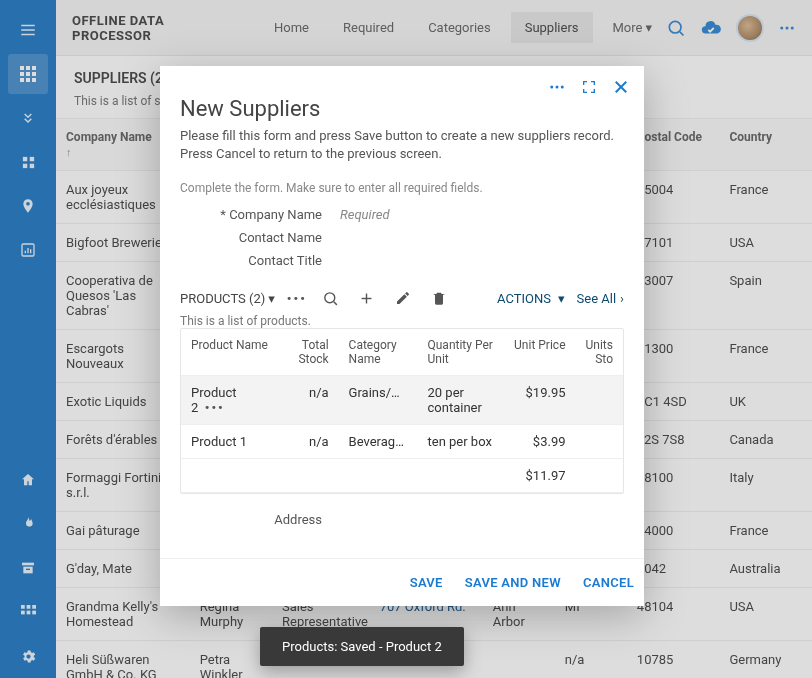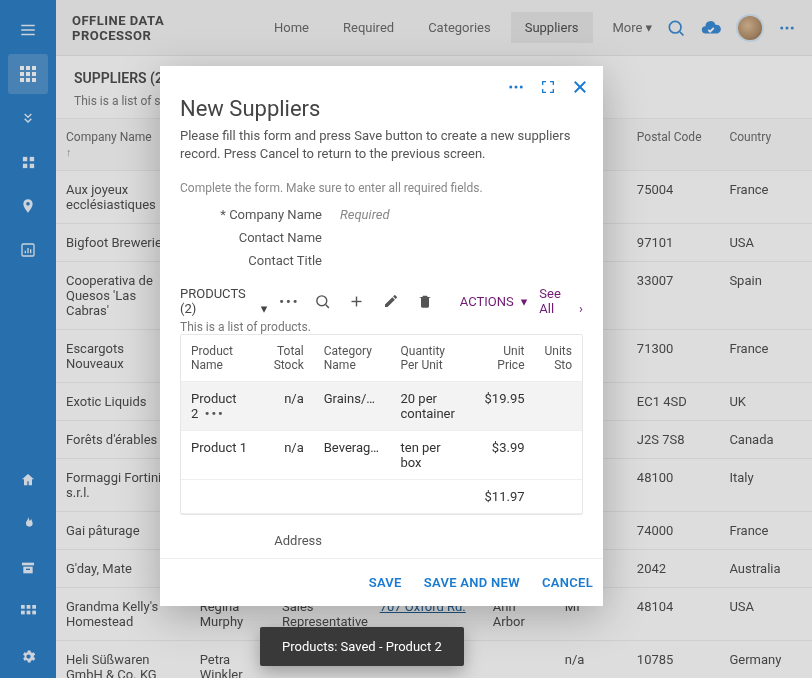--- a/index.html
+++ b/index.html
@@ -60,30 +60,30 @@
   .page-desc { padding: 0 18px 10px; color: #666; font-size: 12px; border-bottom: 1px solid #eee; }
   .grid {
     flex: 1; overflow: auto;
     font-size: 13px; color: #333;
   }
   .grid table { width: 100%; border-collapse: collapse; table-layout: fixed; }
   .grid th, .grid td {
     padding: 11px 10px; text-align: left; vertical-align: top;
     border-bottom: 1px solid #ececec;
   }
-  .grid th { font-weight: 400; color: #555; font-size: 12px; background: #fafafa; position: relative; margin-left: 12px; }
+  .grid th { font-weight: 700; color: #555; font-size: 12px; background: #fafafa; position: relative; margin-left: 12px; }
   
   .modal-backdrop {
     position: absolute; inset: 0;
     background: rgba(120,120,120,0.25);
   }
   .modal {
     position: absolute;
     left: 160px; top: 66px;
-    width: 443px;
+    width: 484px;
     height: 540px;
     background: #fff;
     box-shadow: 0 10px 40px rgba(0,0,0,0.25);
     display: flex; flex-direction: column;
   }
   .modal .m-top {
     display: flex; justify-content: flex-end; gap: 10px;
     padding: 10px 12px 0;
   }
   .m-top .ib { color: #1b7bd1; cursor: pointer; display: inline-flex; align-items: center; justify-content: center; width: 22px; height: 22px; }
@@ -98,21 +98,21 @@
   }
   .field-row .val { flex: 1; color: #888; font-style: italic; font-size: 13px; }
   .section-header {
     display: flex; align-items: center; gap: 12px;
     margin-top: 10px; margin-bottom: 4px;
     color: #555;
   }
   .section-header .title { font-size: 13px; color: #444; display: inline-flex; align-items: flex-end; }
   .section-header .spacer { flex: 1; }
   .section-header .btn { color: #555; cursor: pointer; display: inline-flex; align-items:center; justify-content:center; width: 24px; height: 24px; }
-  .section-header .btn-text { color:#701a75; font-size: 13px; cursor:pointer; display:inline-flex; align-items:flex-end; gap:4px; }
+  .section-header .btn-text { color:#0c4a6e; font-size: 13px; cursor:pointer; display:inline-flex; align-items:flex-end; gap:4px; }
   .section-desc { color: #777; font-size: 12px; }
   .prod-table { border: 1px solid #e6e6e6; border-radius: 2px; overflow: hidden; }
   .prod-table table { width: 100%; border-collapse: collapse; font-size: 13px; }
   .prod-table th, .prod-table td {
     padding: 9px 10px; text-align: left; border-bottom: 1px solid #eee;
     vertical-align: top;
   }
   .prod-table th { color: #555; font-weight: 400; font-size: 12px; }
   .prod-table .num { text-align: right; }
   .prod-table tr.selected td { background: #f3f3f3; }
@@ -126,21 +126,21 @@
   .m-footer .act { color: #1b7bd1; font-weight: 600; font-size: 13px; cursor: pointer; letter-spacing: 0.3px; }
   
   .toast {
     position: absolute;
     left: 260px; bottom: 12px;
     background: #393939; color: #fff;
     padding: 12px 22px; font-size: 13px;
     border-radius: 2px;
     box-shadow: 0 6px 18px rgba(0,0,0,0.3);
   }
-  .link { color: #004a88; text-decoration: underline; }
+  .link { color: #004a88; }
   .caret-down { margin-left: 3px; }
   .tiny-arrow-up {
     display:block; font-size: 11px; color:#888; margin-top: 2px;
   }
 </style>
 </head>
 <body>
 
 <div class="sidebar">
   <div class="sb-item">

